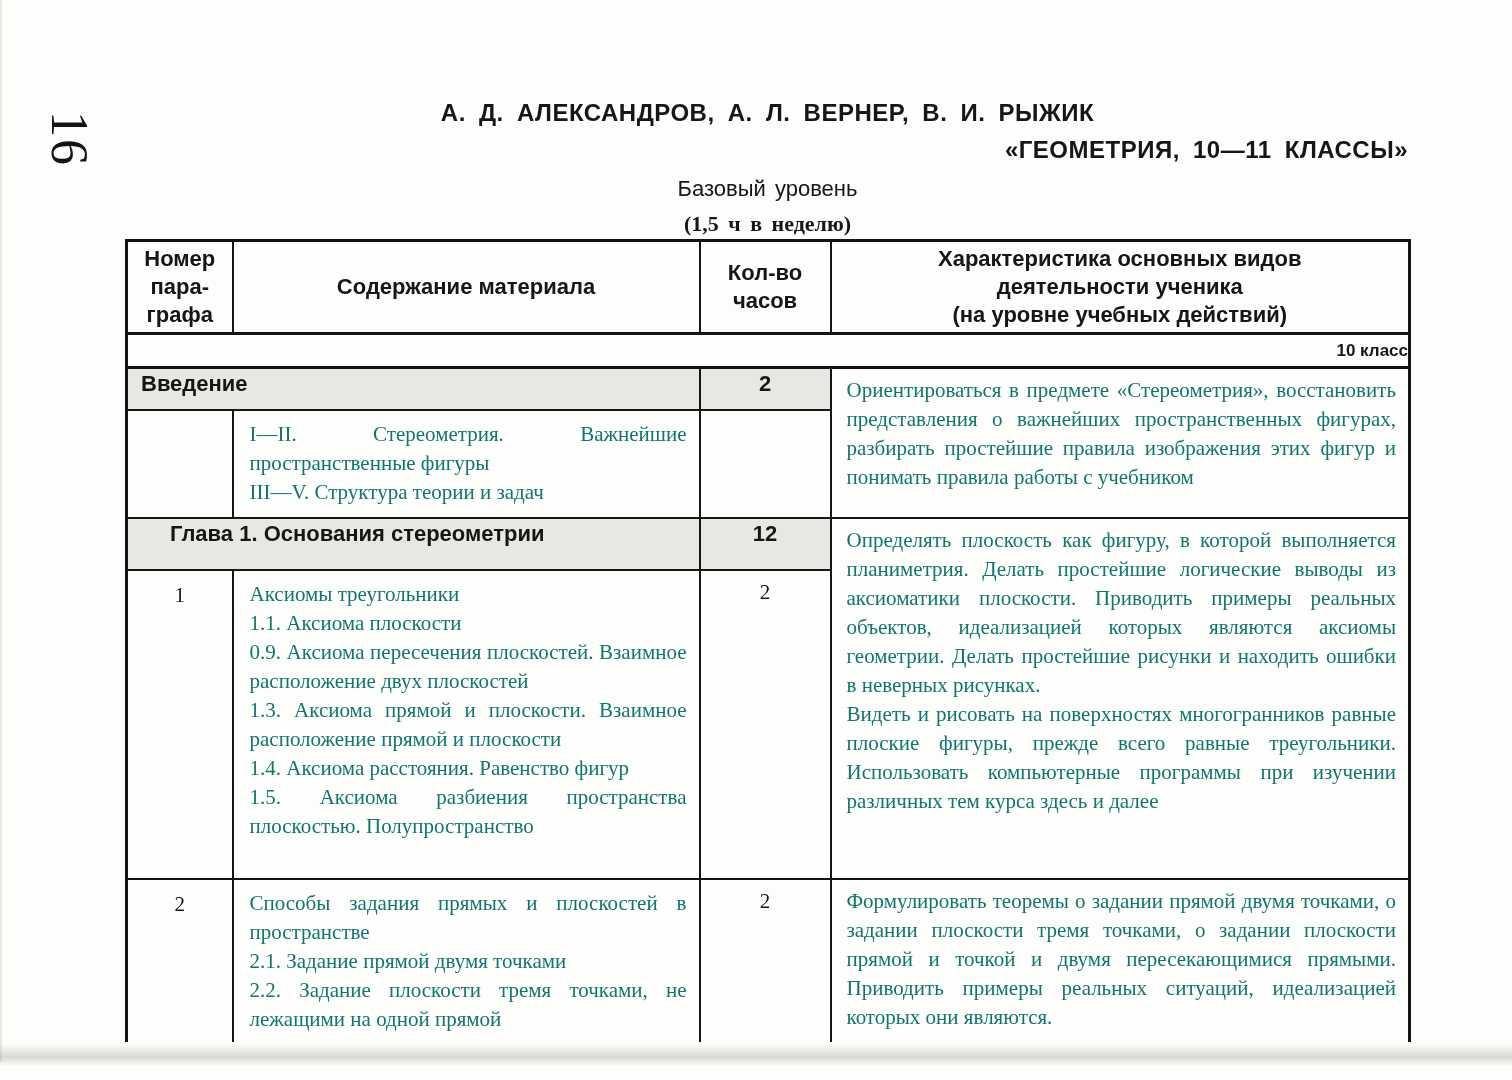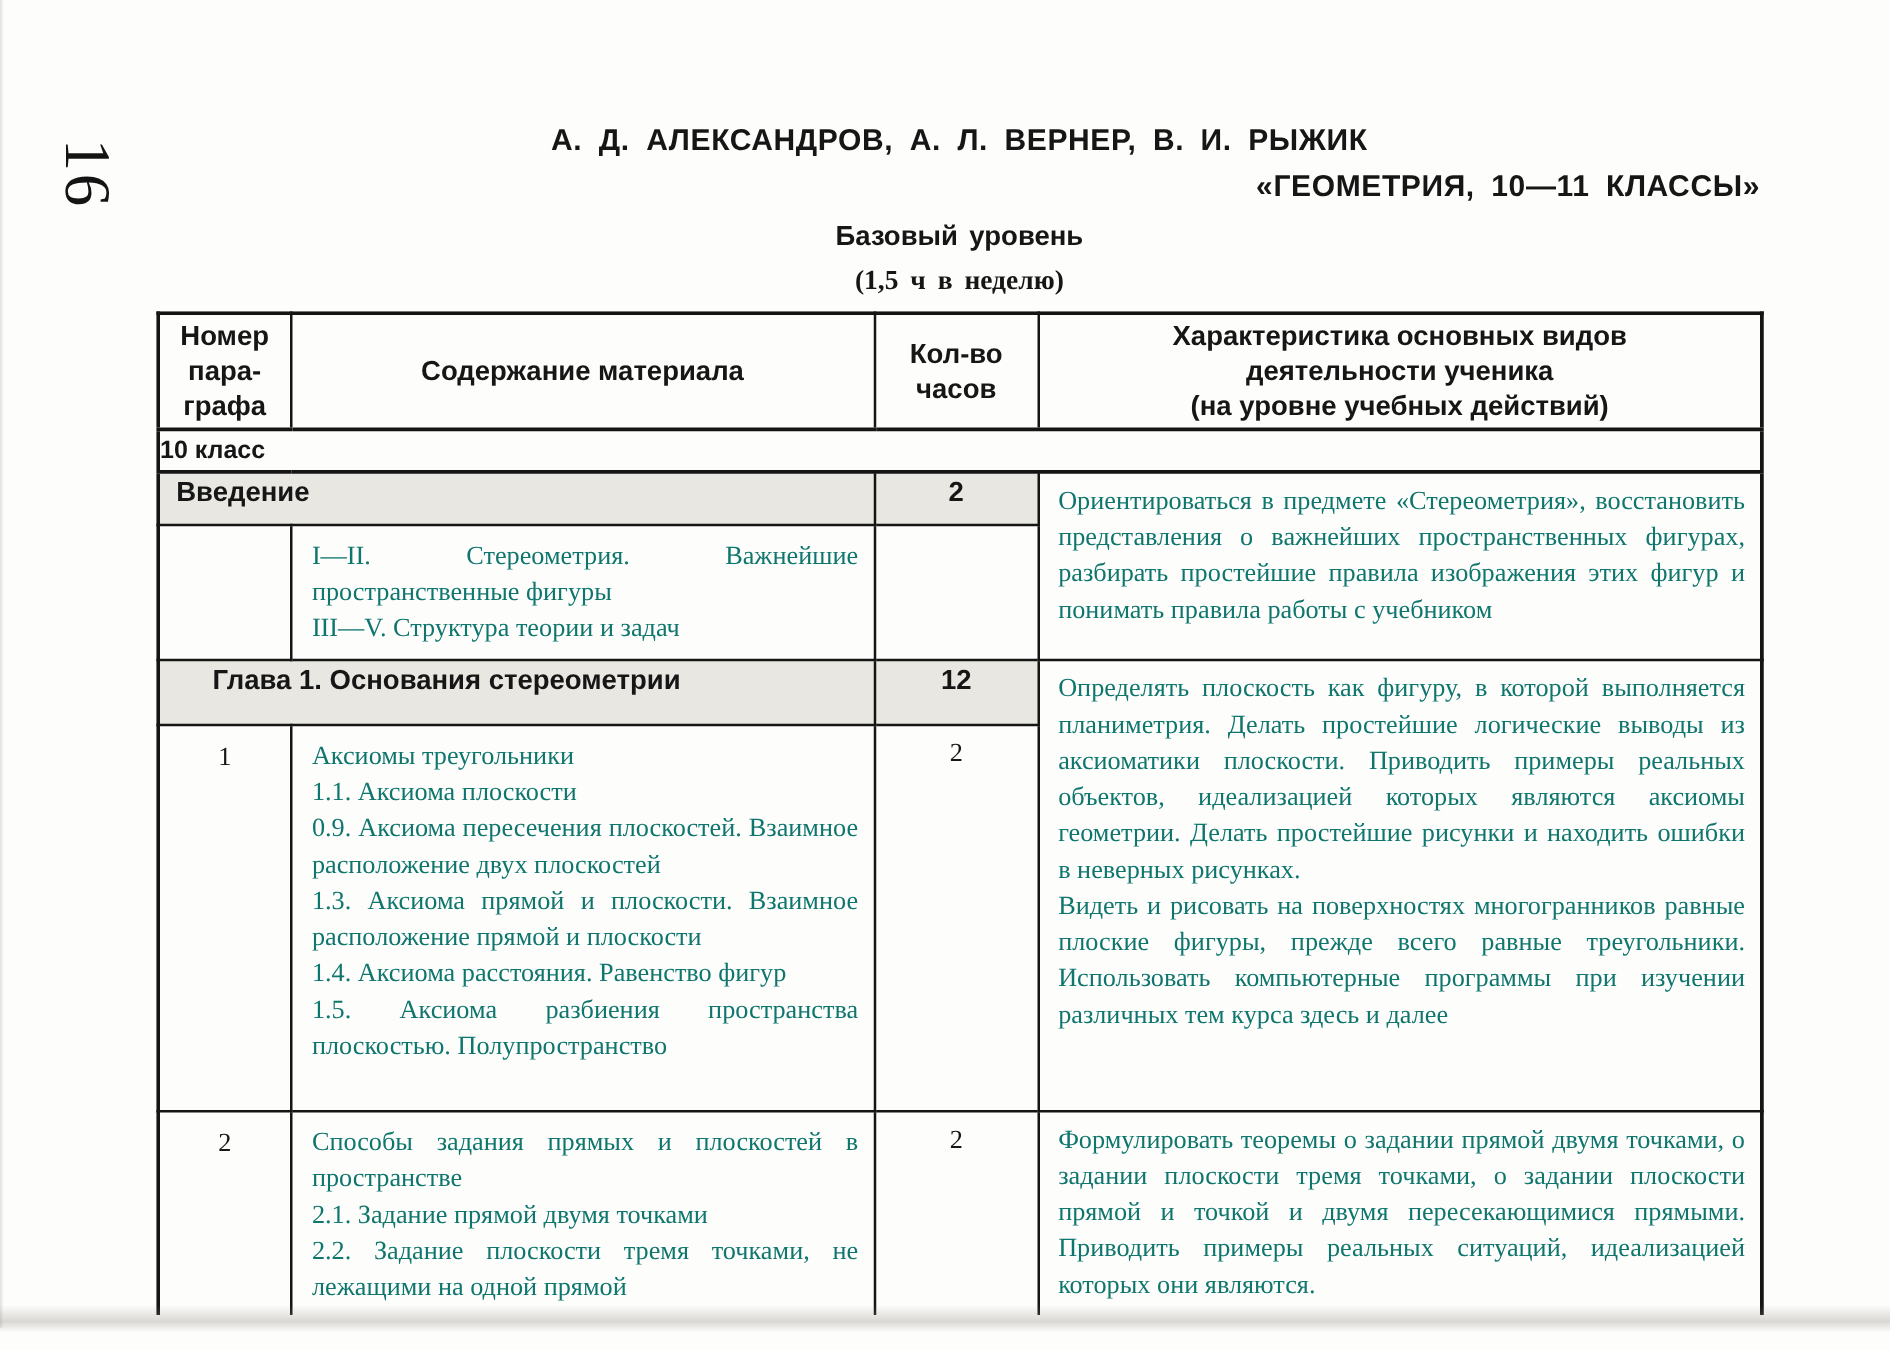--- a/index.html
+++ b/index.html
@@ -46,31 +46,31 @@
     font-weight: 700; font-size: 24px; letter-spacing: .5px;
     word-spacing: 6px;
   }
   .book-title {
     font-family: "Liberation Sans", sans-serif;
     font-weight: 700; font-size: 24px; letter-spacing: .5px;
     word-spacing: 6px; margin-top: 9px; text-align: right;
   }
   .level {
     font-family: "Liberation Sans", sans-serif;
-    font-weight: 700; font-size: 22px; margin-top: 12px;
+    font-weight: 400; font-size: 22px; margin-top: 12px;
     word-spacing: 3px;
   }
   .weekly {
     font-family: "Liberation Serif", serif;
     font-weight: 600; font-size: 22px; margin-top: 9px;
     word-spacing: 4px;
   }
   
   .table-clip {
-    position: absolute; left: 125px; top: 249px;
+    position: absolute; left: 125px; top: 239px;
     width: 1290px; height: 803px; overflow: hidden;
   }
   table.curriculum {
     border-collapse: collapse;
     table-layout: fixed;
     width: 1283px;
     background: #fdfdfb;
   }
   col.c1 { width: 106px; }
   col.c2 { width: 467px; }
@@ -86,23 +86,23 @@
     height: 93px;
     vertical-align: middle;
     text-align: center;
     font-family: "Liberation Sans", sans-serif;
     font-weight: 700; font-size: 22px; line-height: 28px;
     border-bottom-width: 3px;
   }
   .pre { white-space: pre-line; }
   .banner-row td {
     height: 34px;
-    text-align: left; vertical-align: middle;
-    font-family: "Liberation Sans", sans-serif;
-    font-weight: 700; font-size: 20px;
+    text-align: right; vertical-align: middle;
+    font-family: "Liberation Sans", sans-serif;
+    font-weight: 700; font-size: 17px;
     border-bottom-width: 3px;
   }
   .shaded { background: #e9e7e1; }
   .sec-title {
     height: 42px;
     vertical-align: middle;
     font-family: "Liberation Sans", sans-serif;
     font-weight: 700; font-size: 22px;
     padding: 2px 8px 4px 13px;
   }

